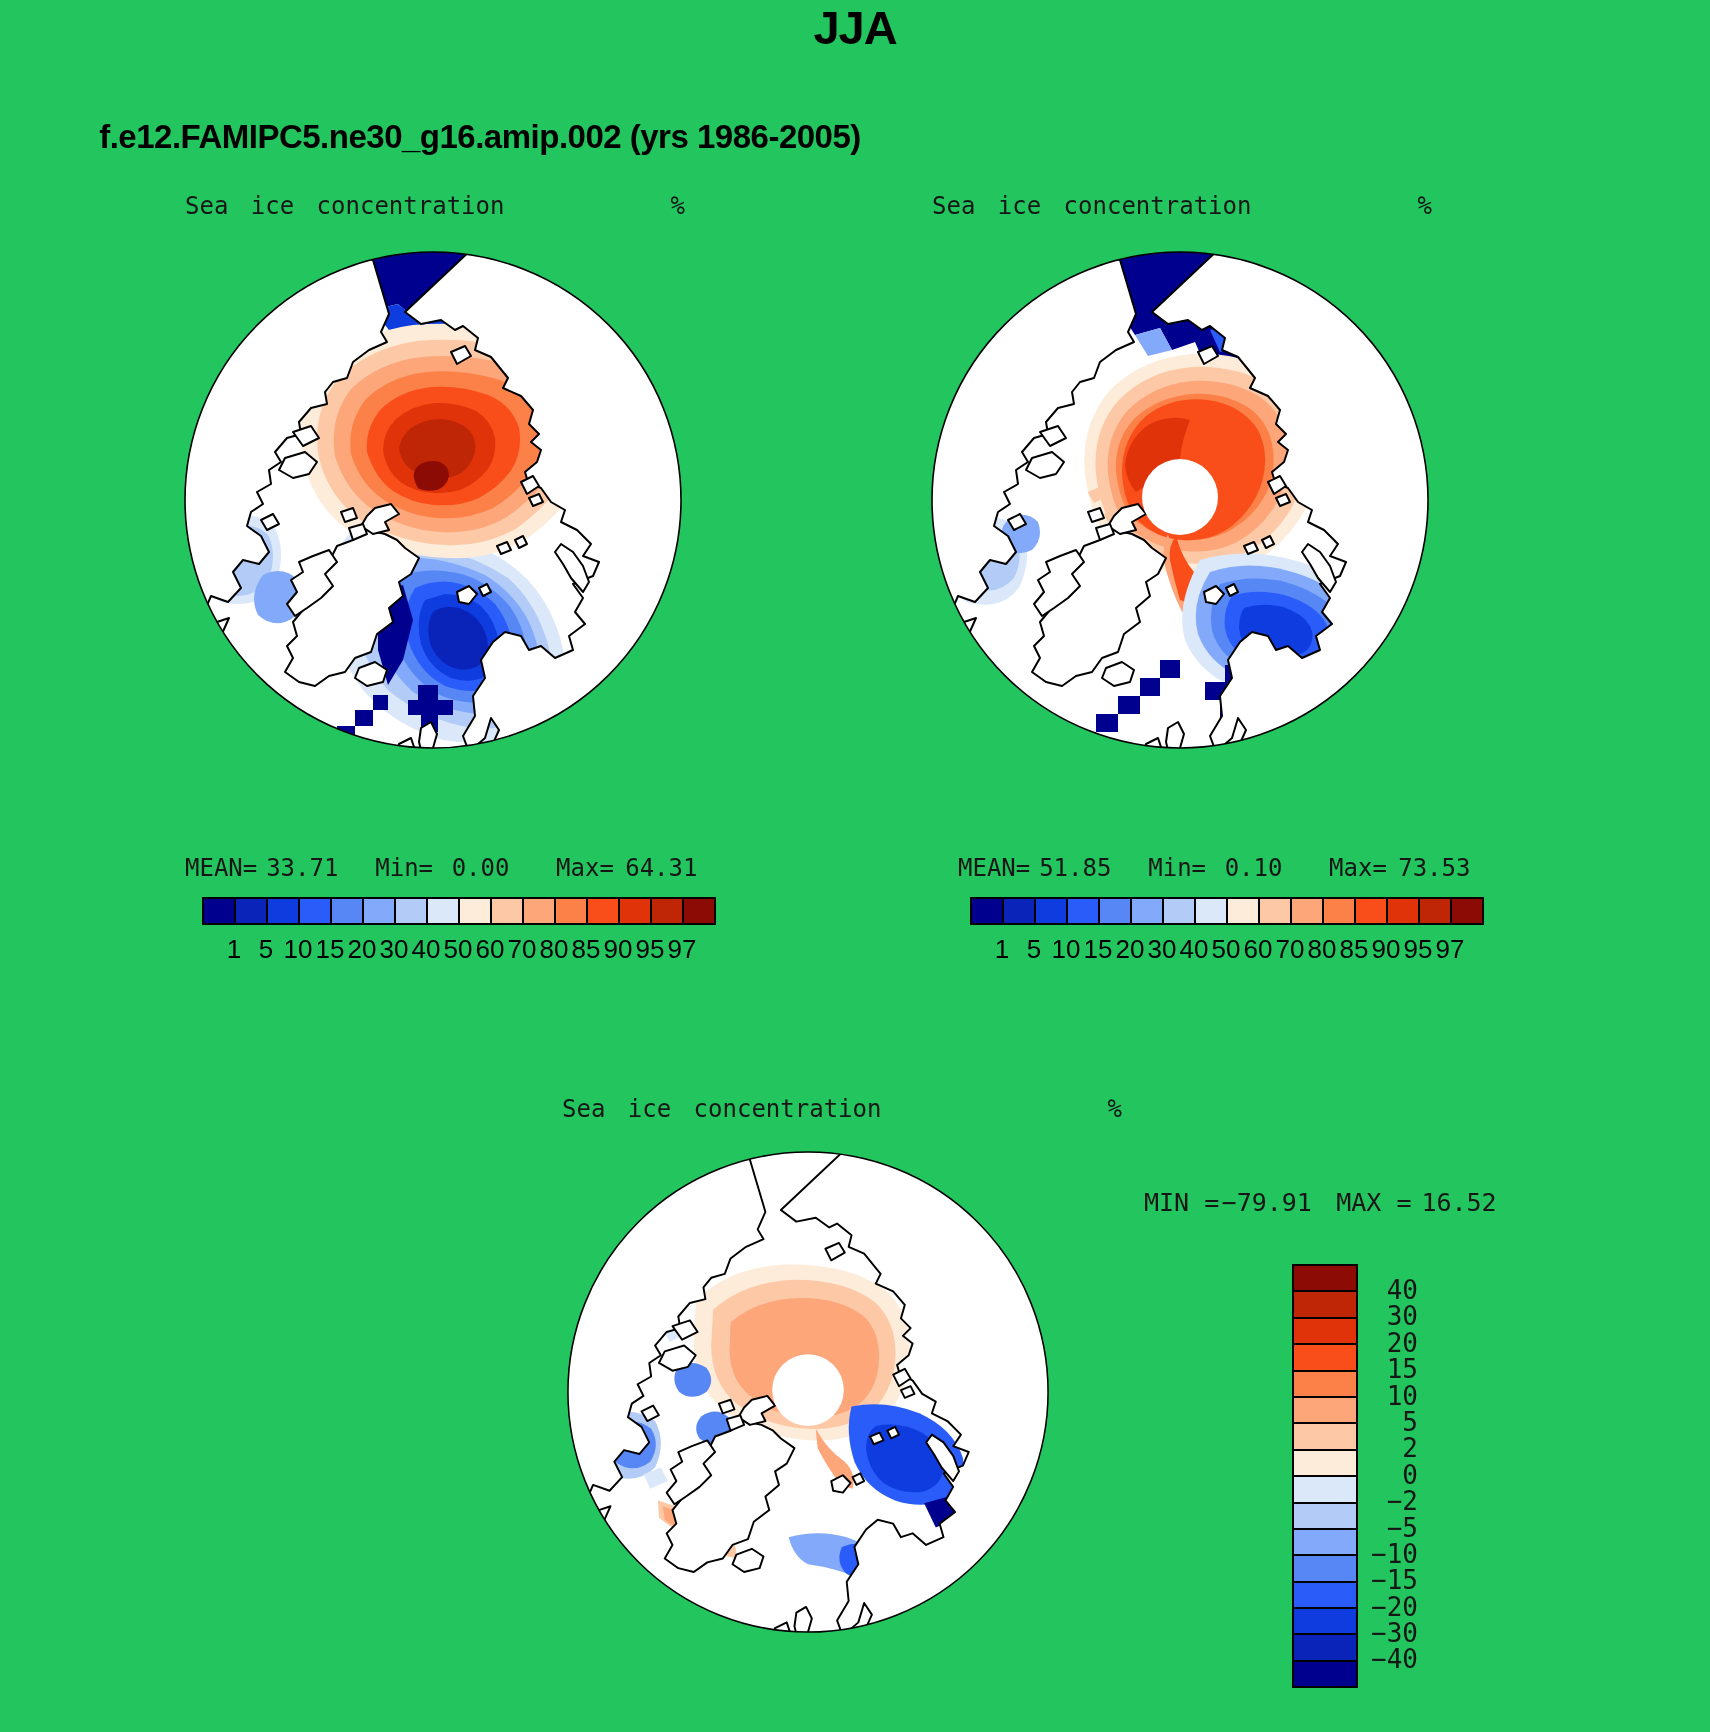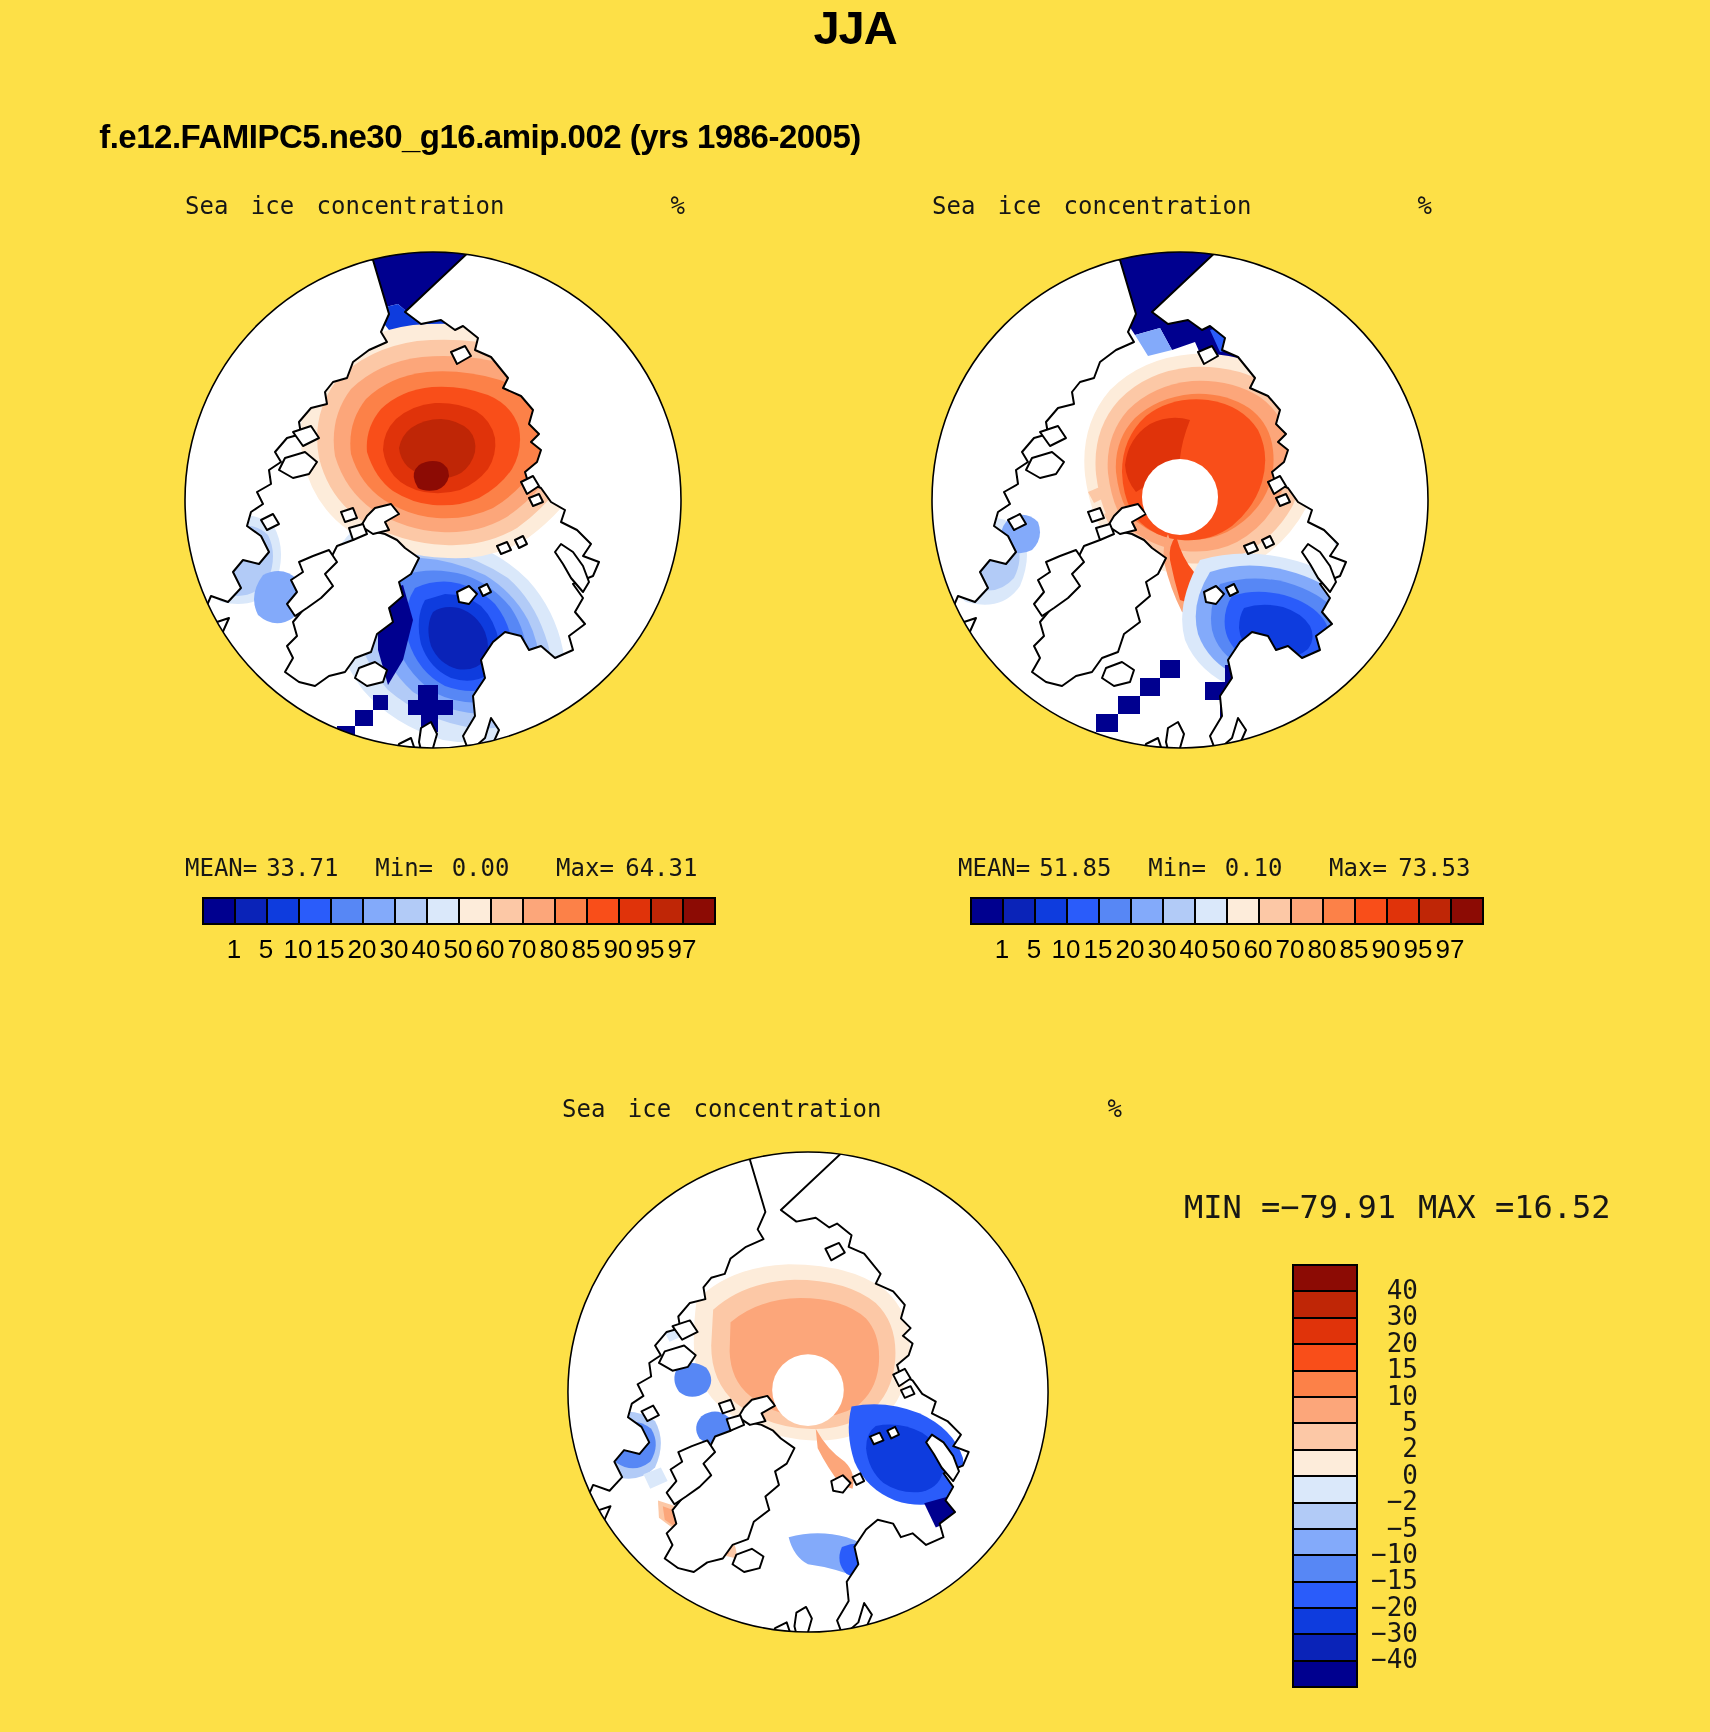--- a/index.html
+++ b/index.html
@@ -1,16 +1,16 @@
 <!DOCTYPE html>
 <html><head>
 <meta charset="utf-8">
 <style>
   html,body{margin:0;padding:0;background:#ffffff;}
-  #fig{position:relative;width:1710px;height:1732px;background:#fde047;overflow:hidden;
+  #fig{position:relative;width:1710px;height:1732px;background:#22c55e;overflow:hidden;
        font-family:"Liberation Sans",sans-serif;color:#000;}
   .abs{position:absolute;}
   .jja{font-size:47px;font-weight:bold;letter-spacing:-1px;text-align:center;}
   .ptitle{font-size:33px;font-weight:bold;letter-spacing:-0.5px;text-align:center;white-space:nowrap;}
   .hershey{font-family:"DejaVu Sans Mono",monospace;color:#161616;}
   .subrow{display:flex;justify-content:space-between;font-size:24px;word-spacing:8px;}
   .statrow{display:flex;font-size:24px;white-space:nowrap;}
   .statrow .sv{display:inline-block;text-align:center;}
   .statrow .w90{min-width:90px;} .statrow .w95{min-width:95px;}
   .statrow .gap{display:inline-block;width:28px;}
@@ -279,21 +279,21 @@
 
       <path fill="#FCC8A6" d="M-155,112 Q-120,122 -90,142 Q-72,154 -74,172 L-98,166 Q-128,150 -154,130 Z"></path>
       <path fill="#FCA67A" d="M-150,118 Q-120,128 -95,145 Q-80,155 -82,168 L-100,162 Q-125,148 -148,132 Z"></path>
       <path fill="#FCA67A" d="M8,38 Q20,60 38,72 Q50,84 46,100 L34,96 Q20,78 10,58 Z"></path>
       <use href="#coast"></use>
       <circle cx="0" cy="-2" r="37" fill="#ffffff"></circle>
     </g>
     <use href="#rimc" class="rim"></use>
   </svg>
 
-  <div class="abs statrow hershey" style="left:1184px;top:1188px;font-size:32px;">
+  <div class="abs statrow hershey" style="left:1144px;top:1188px;font-size:25px;">
     <span>MIN =</span>
     <span class="sv w95">−79.91</span>
     <span class="gap" style="width:22px;"></span>
     <span>MAX =</span>
     <span class="sv w95">16.52</span>
   </div>
 
   <div class="cbv" style="left:1292px;top:1264px;">
       <div class="cbcell" style="background: rgb(140, 11, 4);"></div>
       <div class="cbcell" style="background: rgb(191, 38, 6);"></div>

